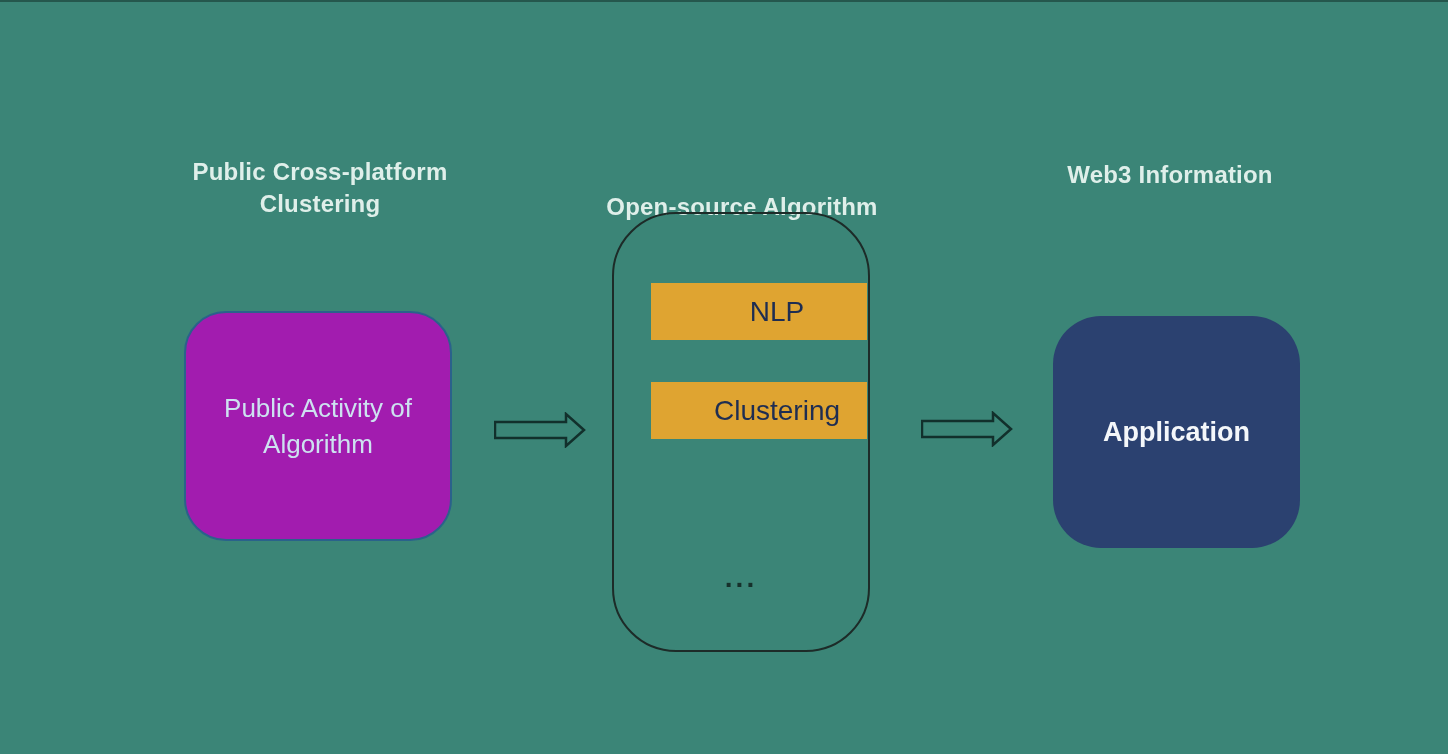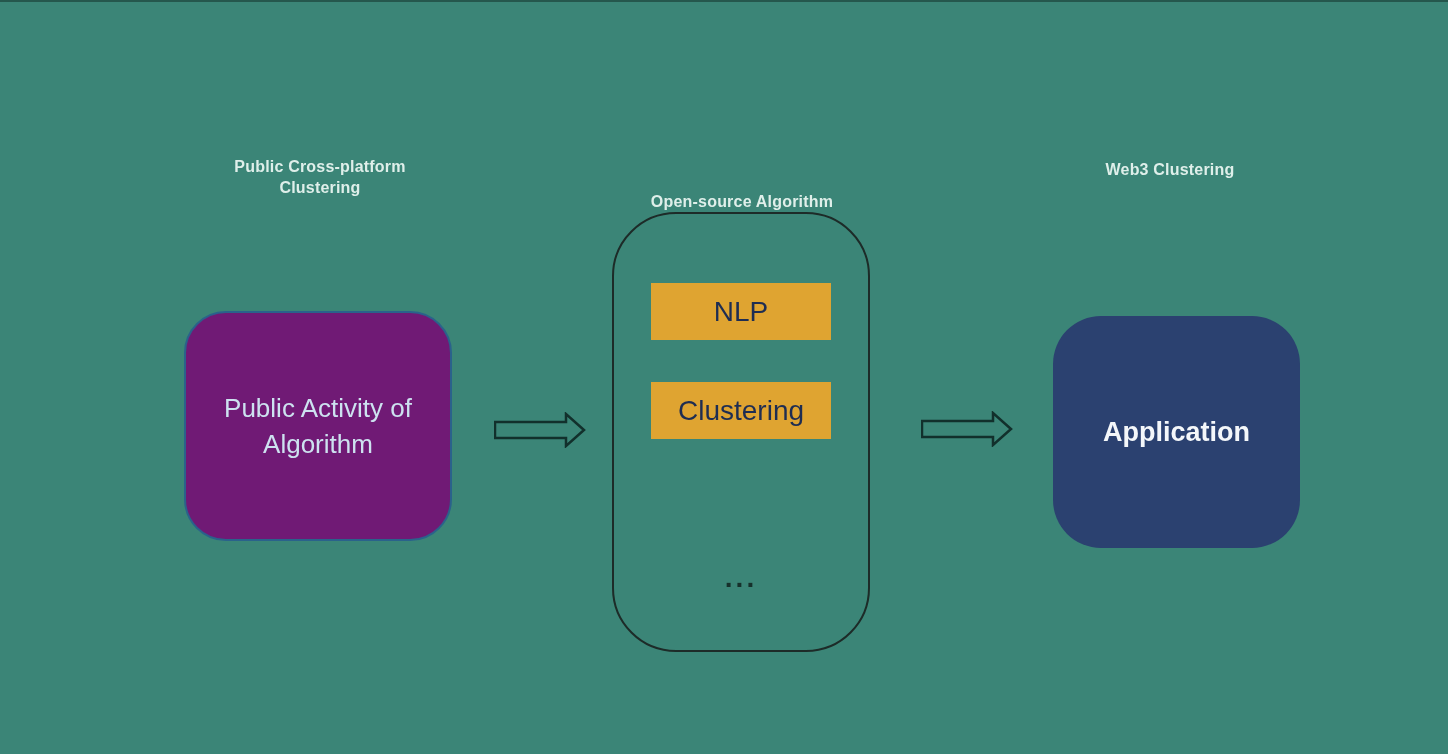--- a/index.html
+++ b/index.html
@@ -17,34 +17,34 @@
   .top-edge {
     position: absolute;
     left: 0; top: 0;
     width: 100%; height: 2px;
     background: rgba(10, 30, 26, 0.45);
   }
   .col-title {
     position: absolute;
     text-align: center;
     font-weight: bold;
-    font-size: 16px;
+    font-size: 24px;
     line-height: 1.32;
     color: #DFEFEA;
     letter-spacing: 0.2px;
   }
   .title-left   { left: 140px; top: 156px; width: 360px; }
   .title-middle { left: 560px; top: 158px; width: 364px; margin-top: 33px; }
   .title-right  { left: 990px; top: 159px; width: 360px; }
 
   .box-left {
     position: absolute;
     left: 184px; top: 311px;
     width: 268px; height: 230px;
-    background: #701a75;
+    background: #a21caf;
     border: 2px solid #2A628B;
     border-radius: 42px;
     box-sizing: border-box;
     display: flex;
     align-items: center;
     justify-content: center;
     text-align: center;
     font-size: 26px;
     line-height: 1.4;
     color: #CDE2F0;
@@ -62,20 +62,21 @@
   .algo-box {
     position: absolute;
     left: 37px;
     width: 180px; height: 57px;
     background: #DFA431;
     display: flex;
     align-items: center;
     justify-content: center;
     font-size: 28px;
     color: #1E2D52;
+    padding-left: 36px;
   }
   .algo-box-0 { top: 69px; }
   .algo-box-1 { top: 168px; text-align: center; }
   .algo-box-2 { top: 270px; }
   .algo-ellipsis {
     position: absolute;
     left: 0; top: 348px;
     width: 100%;
     text-align: center;
     font-size: 28px;
@@ -113,21 +114,21 @@
   <div class="top-edge"></div>
 
   <div class="col-title title-left">
     <span>Public Cross-platform</span><br>
     <span>Clustering</span>
   </div>
   <div class="col-title title-middle">
     <span>Open-source Algorithm</span>
   </div>
   <div class="col-title title-right">
-    <span>Web3 Clustering</span>
+    <span>Web3 Information</span>
   </div>
 
   <div class="box-left">
     <div>
       <span>Public Activity of</span><br>
       <span>Algorithm</span>
     </div>
   </div>
 
   <svg class="flow-arrow arrow-1" viewBox="0 0 92 36">

